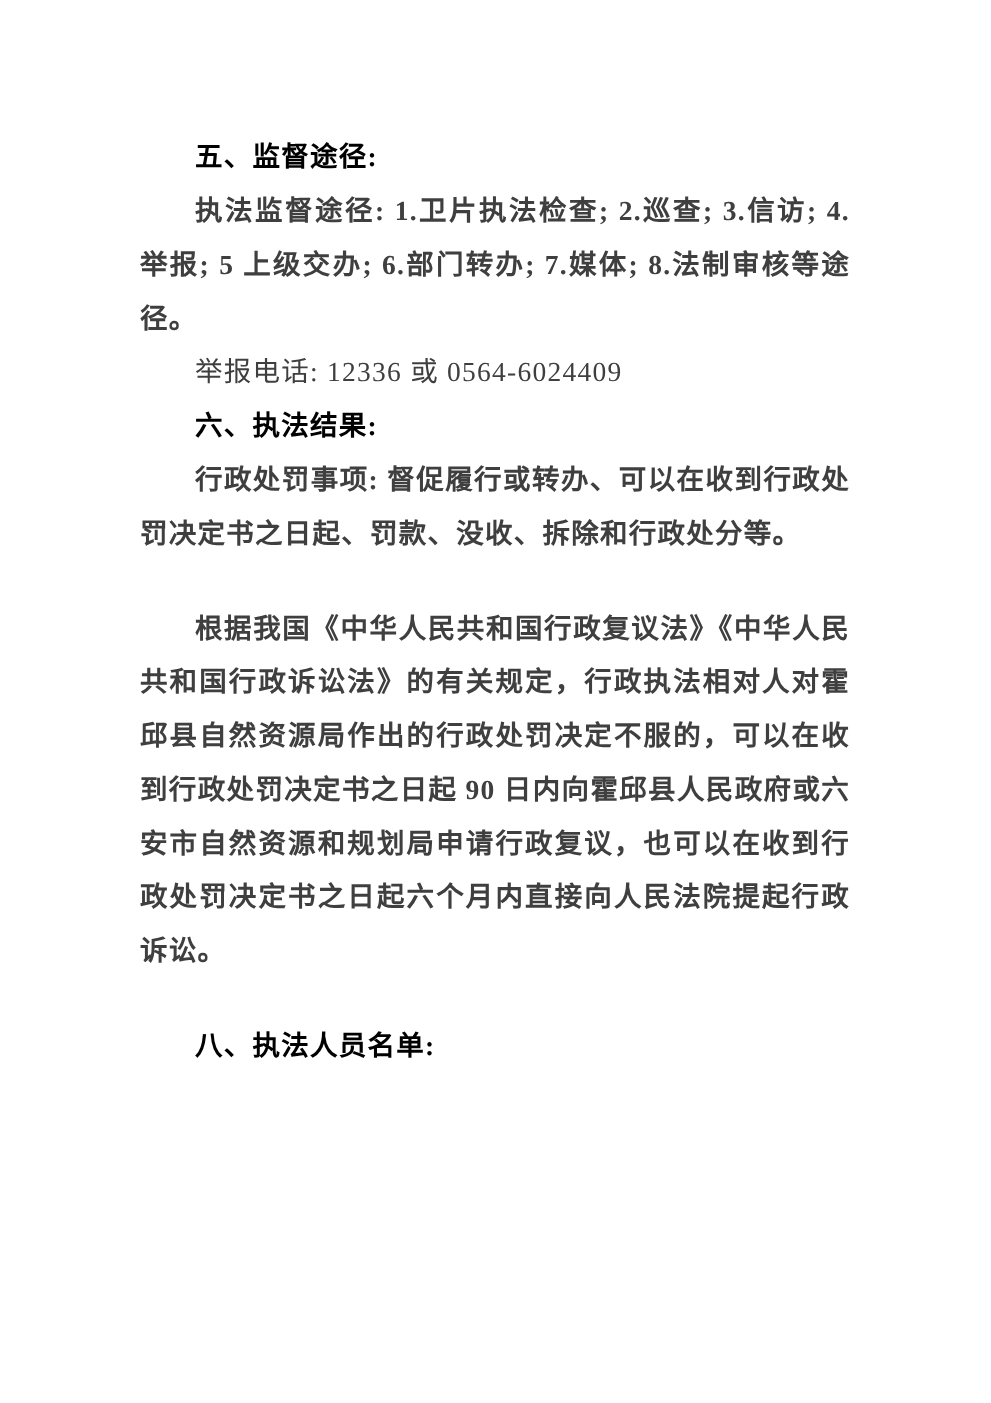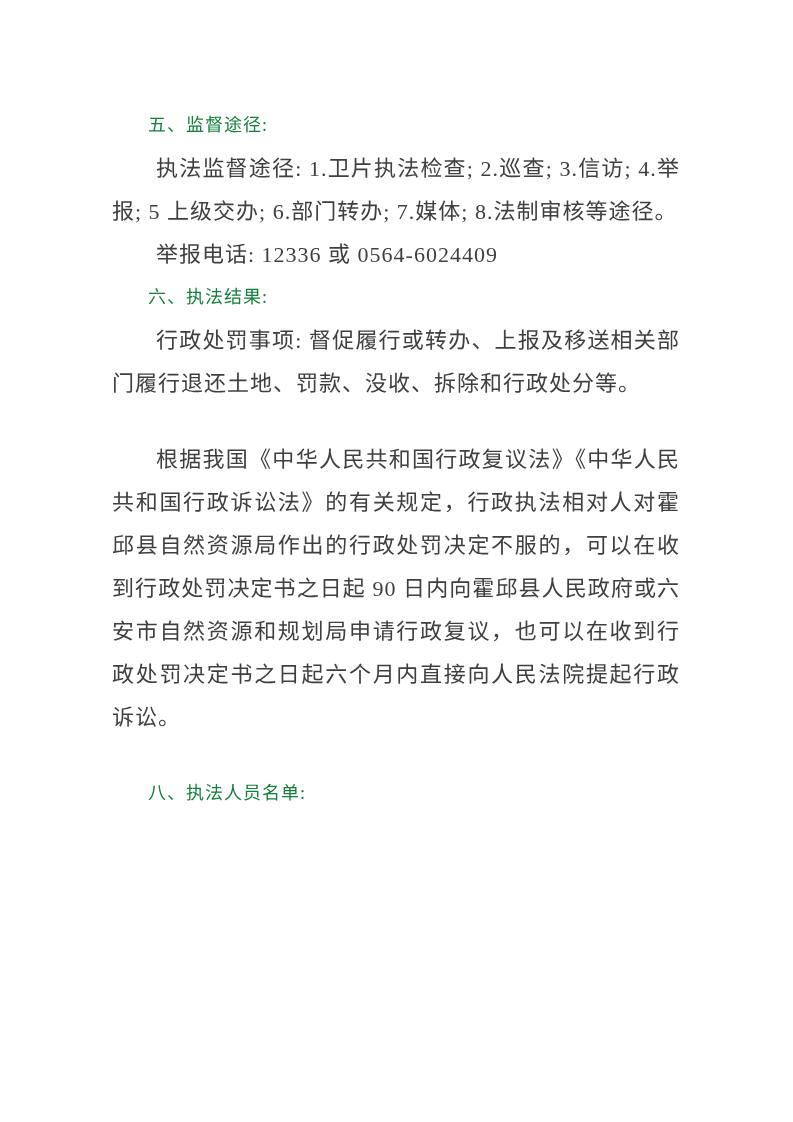--- a/index.html
+++ b/index.html
@@ -22,34 +22,35 @@
     overflow: hidden;
   }
   .doc-section {
     margin: 0;
   }
   .doc-section.gap-before {
     margin-top: 33px;
   }
   .section-heading {
     margin: 0;
-    font-size: 18px;
+    font-size: 22px;
     line-height: 43px;
-    font-weight: 400;
+    font-weight: 700;
     text-indent: 2em;
     letter-spacing: 1px;
-    color: #15803d;
+    color: #000000;
   }
   .doc-paragraph {
     margin: 0;
     text-align: justify;
     text-justify: inter-character;
     text-indent: 2em;
     letter-spacing: 1px;
     word-break: break-all;
+    font-weight: bold;
   }
   .doc-line {
     margin: 0;
     text-indent: 2em;
     letter-spacing: 1px;
     white-space: nowrap;
   }
 </style>
 </head>
 <body>
@@ -57,21 +58,21 @@
 <main class="page">
 
   <section class="doc-section">
     <h2 class="section-heading">五、监督途径:</h2>
     <p class="doc-paragraph">执法监督途径: 1.卫片执法检查; 2.巡查; 3.信访; 4.举报; 5 上级交办; 6.部门转办; 7.媒体; 8.法制审核等途径。</p>
     <p class="doc-line">举报电话: 12336 或 0564-6024409</p>
   </section>
 
   <section class="doc-section">
     <h2 class="section-heading">六、执法结果:</h2>
-    <p class="doc-paragraph">行政处罚事项: 督促履行或转办、上报及移送相关部门履行退还土地、罚款、没收、拆除和行政处分等。</p>
+    <p class="doc-paragraph">行政处罚事项: 督促履行或转办、可以在收到行政处罚决定书之日起、罚款、没收、拆除和行政处分等。</p>
   </section>
 
   <section class="doc-section gap-before">
     <p class="doc-paragraph">根据我国《中华人民共和国行政复议法》《中华人民共和国行政诉讼法》的有关规定，行政执法相对人对霍邱县自然资源局作出的行政处罚决定不服的，可以在收到行政处罚决定书之日起 90 日内向霍邱县人民政府或六安市自然资源和规划局申请行政复议，也可以在收到行政处罚决定书之日起六个月内直接向人民法院提起行政诉讼。</p>
   </section>
 
   <section class="doc-section gap-before">
     <h2 class="section-heading">八、执法人员名单:</h2>
   </section>
 

